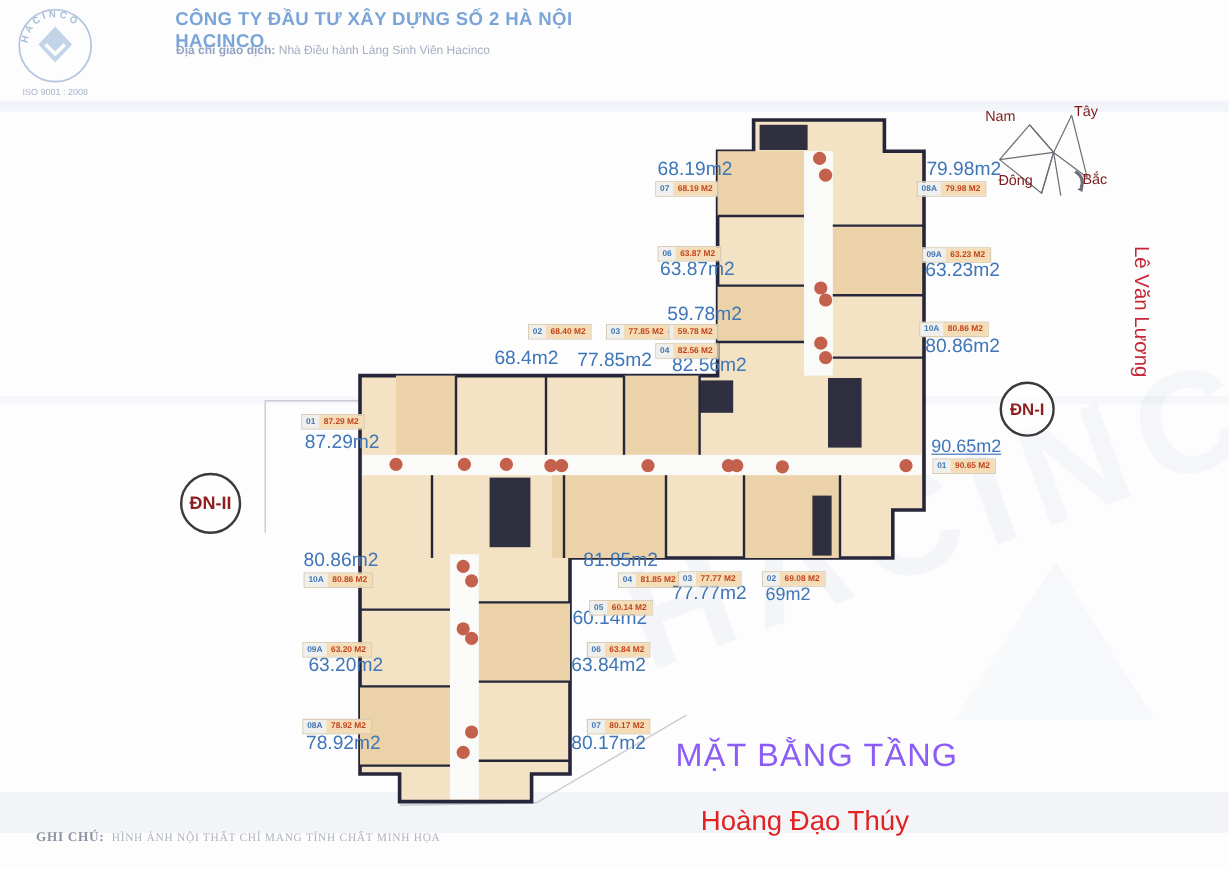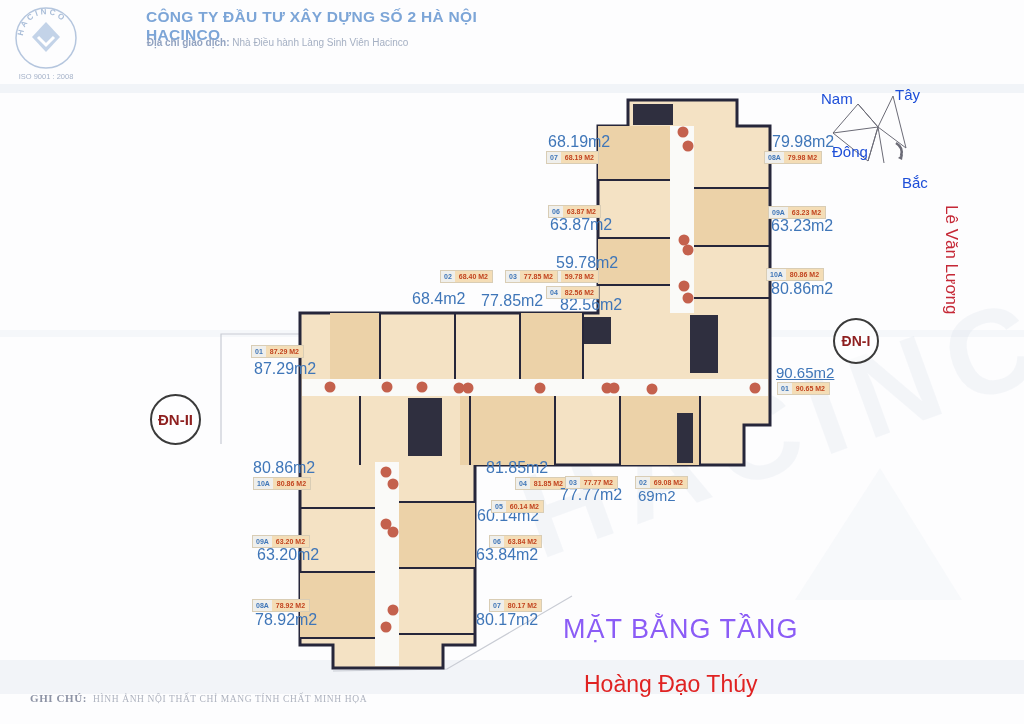--- a/index.html
+++ b/index.html
@@ -15,21 +15,21 @@
   #logo{position:absolute;left:10px;top:2px;}
   
   #plan-svg{position:absolute;left:0;top:0;}
   
   .apt-big{position:absolute;font-size:16px;color:#3f76b8;line-height:1;white-space:nowrap;}
   .apt-chip{position:absolute;display:flex;white-space:nowrap;font-size:7px;font-weight:bold;
     line-height:1;border:1px solid #d9cdb5;}
   .chip-unit{background:#efefec;color:#3f76b8;padding:2px 3px;}
   .chip-area{background:#f4ddb6;color:#c2441f;padding:2px 4px;}
   
-  .compass-label{position:absolute;font-size:15px;color:#1d4ed8;white-space:nowrap;}
+  .compass-label{position:absolute;font-size:12px;color:#7f1d1d;white-space:nowrap;}
   
   .entrance-badge{position:absolute;border:2px solid #3a3a3a;border-radius:50%;
     display:flex;align-items:center;justify-content:center;
     font-weight:bold;color:#8e1f1f;background:rgba(255,255,255,.6);}
   #entrance-dn1{left:833px;top:318px;width:42px;height:42px;font-size:14px;}
   #entrance-dn2{left:150px;top:394px;width:47px;height:47px;font-size:15px;}
   
   #street-right{position:absolute;left:941px;top:205px;height:160px;
     writing-mode:vertical-rl;font-size:17px;color:#c52836;}
   #street-bottom{position:absolute;left:584px;top:671px;font-size:23px;color:#e02222;}
@@ -170,21 +170,21 @@
   </svg>
 
   <div id="company-title">CÔNG TY ĐẦU TƯ XÂY DỰNG SỐ 2 HÀ NỘI  HACINCO</div>
   <div id="address-block">
     <div><span class="addr-label">Địa chỉ giao dịch:</span><span> Nhà Điều hành Làng Sinh Viên Hacinco</span></div>
   </div>
 
   <div class="compass-label" style="left:821px;top:90px;">Nam</div>
   <div class="compass-label" style="left:895px;top:86px;">Tây</div>
   <div class="compass-label" style="left:832px;top:143px;">Đông</div>
-  <div class="compass-label" style="left:902px;top:142px;margin-top:32px;">Bắc</div>
+  <div class="compass-label" style="left:902px;top:142px;">Bắc</div>
 
   <div id="entrance-dn1" class="entrance-badge">ĐN-I</div>
   <div id="entrance-dn2" class="entrance-badge">ĐN-II</div>
 
   <div id="street-right">Lê Văn Lương</div>
   <div id="street-bottom">Hoàng Đạo Thúy</div>
 
   <div id="plan-title">MẶT BẰNG TẦNG</div>
 
   <div id="apartment-labels">

